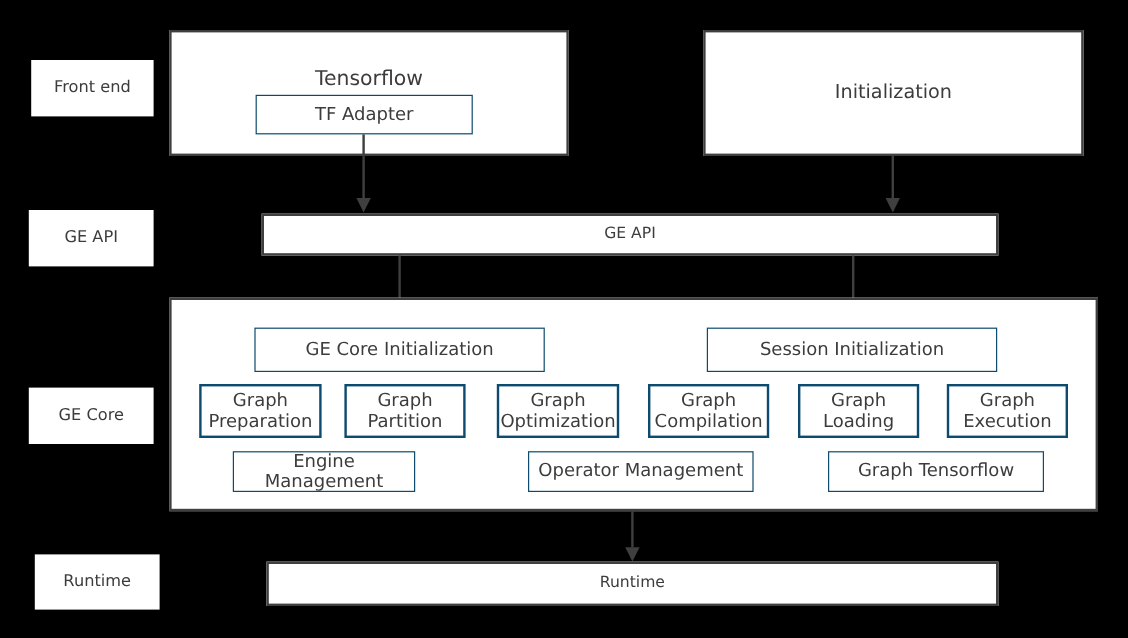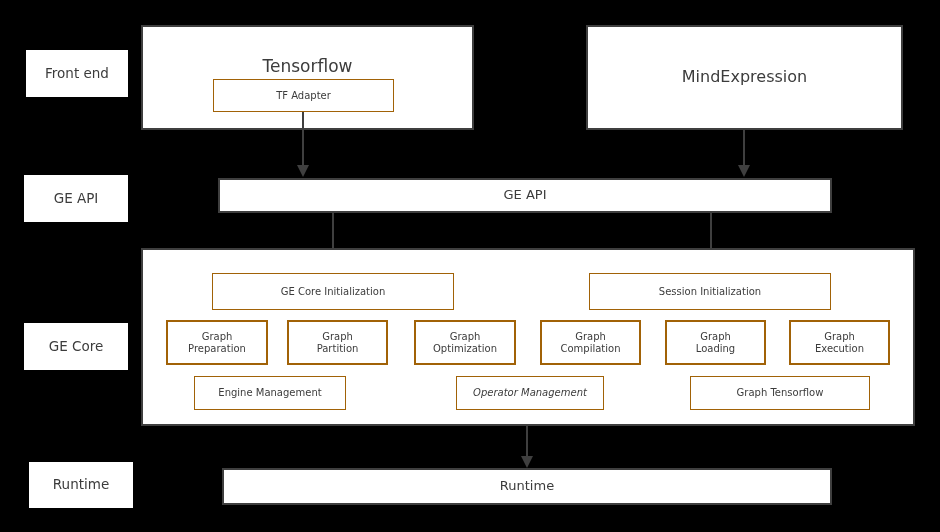--- a/index.html
+++ b/index.html
@@ -47,22 +47,22 @@
     position: absolute;
     left: 0;
     right: 0;
     text-align: center;
     color: #3c3c3c;
     font-size: 17px;
   }
 
   
   .box {
-    border: 2px solid #a16207;
-    font-size: 10px;
+    border: 2px solid #0c4a6e;
+    font-size: 15px;
   }
   .box.thin {
     border-width: 1.6px;
   }
   .bar {
     border: 2px solid #3f3f3f;
     font-size: 13px;
   }
 
   
@@ -111,21 +111,21 @@
   <div class="node stage-label" style="left:29px; top:462px; width:104px; height:46px;">Runtime</div>
 
   <div class="node container-box" style="left:141px; top:25px; width:333px; height:105px;">
     <div class="container-title" style="top:30px;">Tensorflow</div>
   </div>
 
   <div class="node box thin" style="left:213px; top:79px; width:181px; height:33px;">TF Adapter</div>
 
   <div class="line" style="left:302px; top:112px; height:18px;"></div>
 
-  <div class="node container-box" style="left:586px; top:25px; width:317px; height:105px; align-items:center;">MindExpression</div>
+  <div class="node container-box" style="left:586px; top:25px; width:317px; height:105px; align-items:center;">Initialization</div>
 
   <div class="arrow" style="left:297px; top:130px; width:12px; height:47px;">
     <div class="shaft" style="height:35px;"></div>
     <div class="head"></div>
   </div>
 
   <div class="arrow" style="left:738px; top:130px; width:12px; height:47px;">
     <div class="shaft" style="height:35px;"></div>
     <div class="head"></div>
   </div>
@@ -161,21 +161,21 @@
 Compilation</div>
 
   <div class="node box" style="left:665px; top:320px; width:101px; height:45px;">Graph
 Loading</div>
 
   <div class="node box" style="left:789px; top:320px; width:101px; height:45px;">Graph
 Execution</div>
 
   <div class="node box thin" style="left:194px; top:376px; width:152px; height:34px;">Engine Management</div>
 
-  <div class="node box thin" style="left:456px; top:376px; width:148px; height:34px;font-style:italic;">Operator Management</div>
+  <div class="node box thin" style="left:440px; top:376px; width:188px; height:34px;">Operator Management</div>
 
   <div class="node box thin" style="left:690px; top:376px; width:180px; height:34px;">Graph Tensorflow</div>
 
   <div class="arrow" style="left:521px; top:426px; width:12px; height:42px;">
     <div class="shaft" style="height:30px;"></div>
     <div class="head"></div>
   </div>
 
   <div class="node bar" style="left:222px; top:468px; width:610px; height:37px;">Runtime</div>
 

